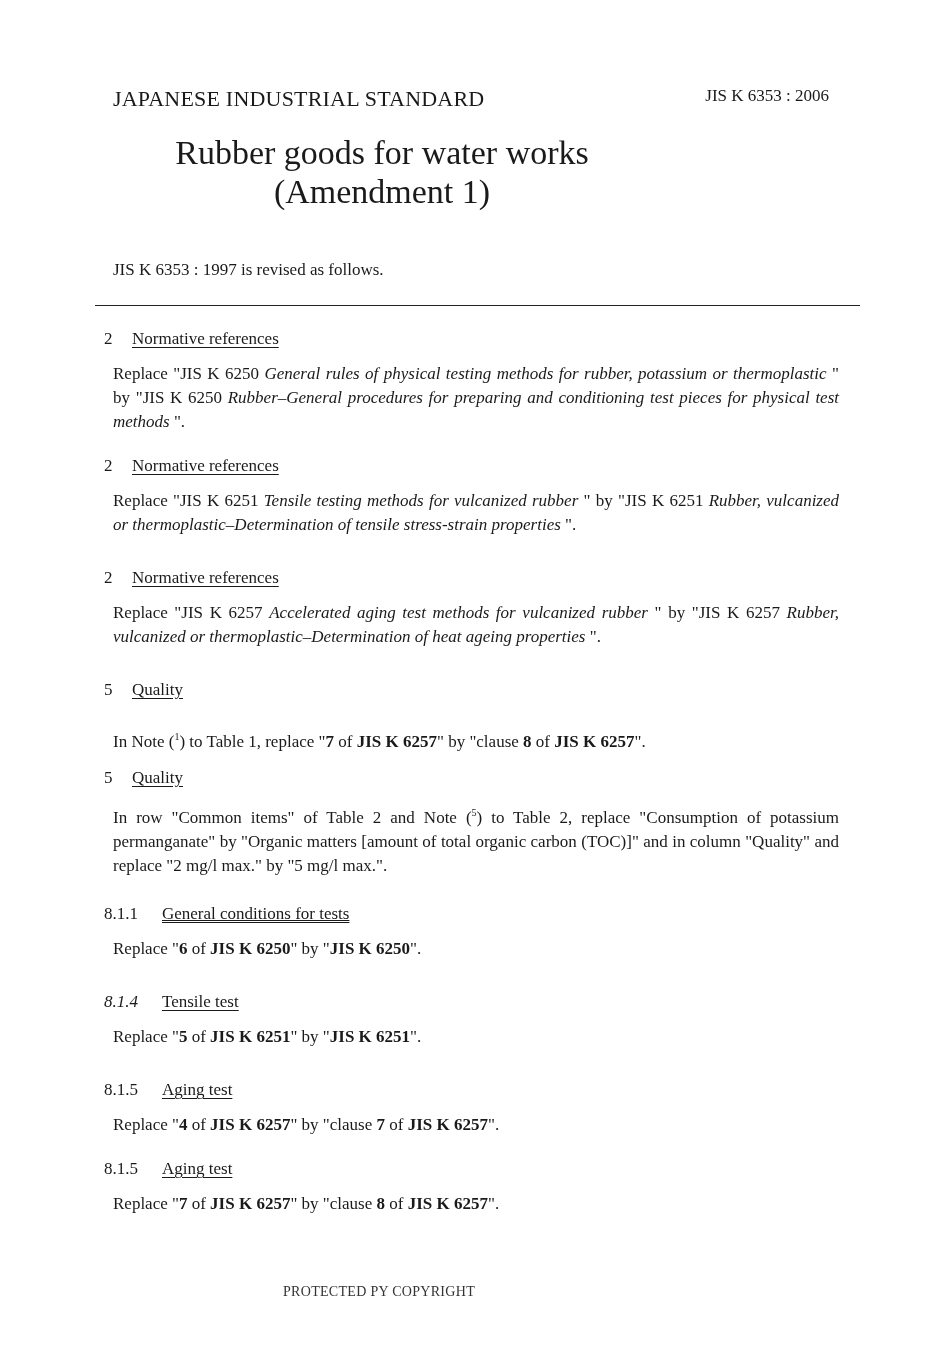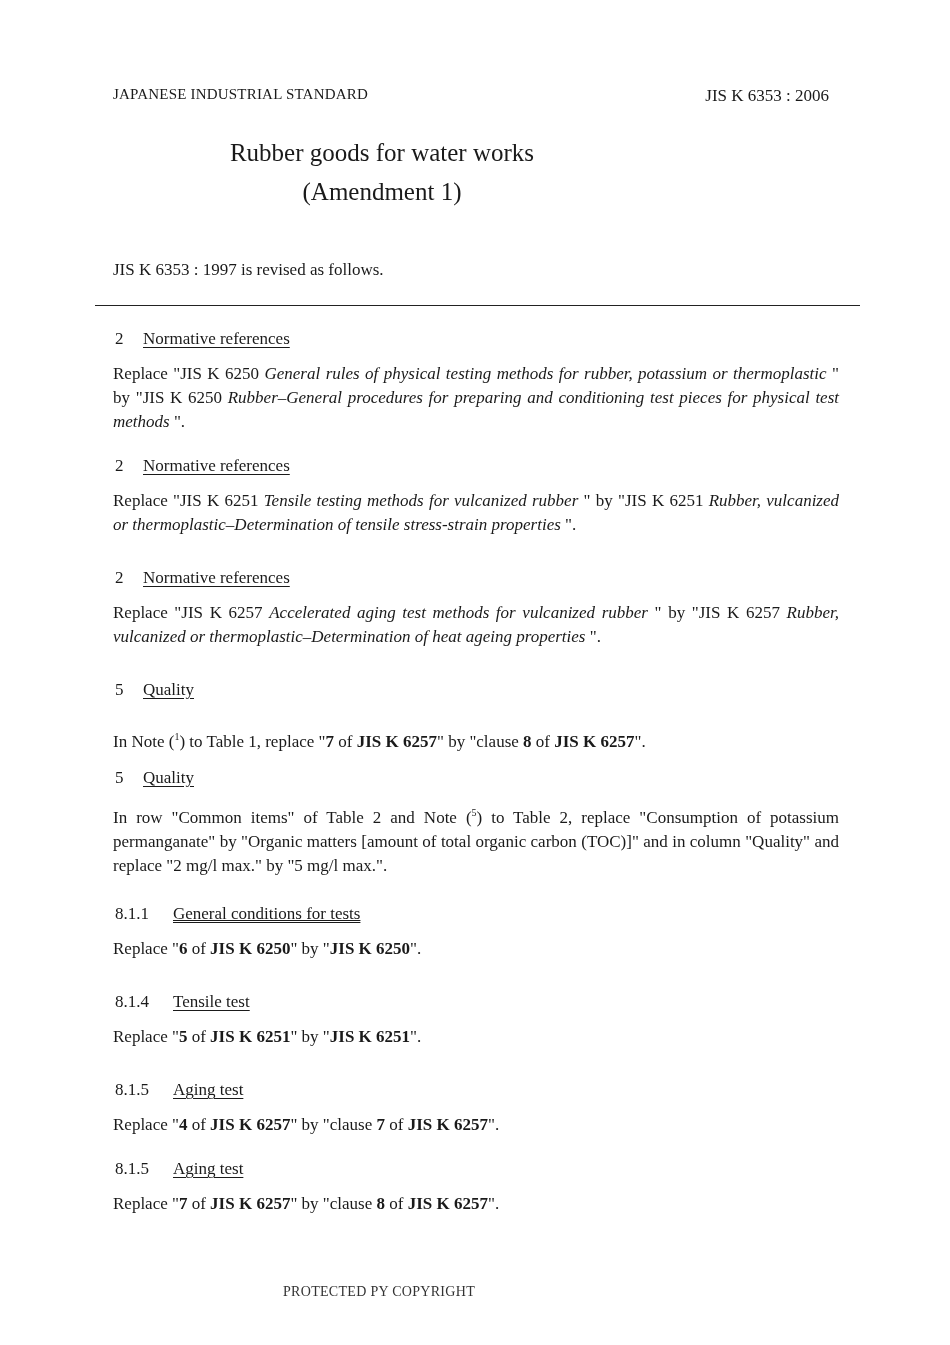--- a/index.html
+++ b/index.html
@@ -2,28 +2,28 @@
 <html><head>
 <meta charset="utf-8">
 <style>
   html, body { margin: 0; padding: 0; background: #ffffff; }
   body {
     width: 950px; height: 1345px; position: relative; overflow: hidden;
     font-family: "Liberation Serif", "DejaVu Serif", serif;
     color: #1a1a1a;
   }
   .abs { position: absolute; }
-  .hdr-left { left: 113px; top: 86px; font-size: 15px; letter-spacing: 0.2px; }
+  .hdr-left { left: 113px; top: 86px; font-size: 22px; letter-spacing: 0.2px; }
   .hdr-right { right: 121px; top: 86px; font-size: 17px; }
-  .title { left: 0; width: 764px; text-align: center; font-size: 25px; line-height: 40px; }
+  .title { left: 0; width: 764px; text-align: center; font-size: 34px; line-height: 40px; }
   .title1 { top: 133px; }
   .title2 { top: 172px; }
   .intro { left: 113px; top: 260px; font-size: 17px; }
   .rule { left: 95px; width: 765px; top: 305px; height: 0; border-top: 1.3px solid #222; }
-  .sec-head { left: 115px; font-size: 17px; white-space: nowrap; }
+  .sec-head { left: 104px; font-size: 17px; white-space: nowrap; }
   .sec-num { display: inline-block; }
   .sec-title { text-decoration: underline; text-underline-offset: 3px; }
   .para { left: 113px; width: 726px; font-size: 17px; line-height: 24px; text-align: justify; }
   .para i { font-style: italic; }
   .para b { font-weight: bold; }
   .footer { left: 0; width: 758px; text-align: center; top: 1284px; font-size: 14px; letter-spacing: 0.3px; color: #333; }
 </style>
 </head>
 <body>
 
@@ -72,21 +72,21 @@
 </div>
 
 <div class="abs sec-head" style="top:904px;text-decoration:underline;">
   <span class="sec-num" style="width:58px;">8.1.1</span><span class="sec-title">General conditions for tests</span>
 </div>
 <div class="abs para" style="top:937px;">
   <span>Replace "</span><b>6</b><span> of </span><b>JIS K 6250</b><span>" by "</span><b>JIS K 6250</b><span>".</span>
 </div>
 
 <div class="abs sec-head" style="top:992px;">
-  <span class="sec-num" style="width:58px;">8.1.4</span><span class="sec-title">Tensile test</span>
+  <span class="sec-num" style="width:58px;font-style:italic;">8.1.4</span><span class="sec-title">Tensile test</span>
 </div>
 <div class="abs para" style="top:1025px;">
   <span>Replace "</span><b>5</b><span> of </span><b>JIS K 6251</b><span>" by "</span><b>JIS K 6251</b><span>".</span>
 </div>
 
 <div class="abs sec-head" style="top:1080px;">
   <span class="sec-num" style="width:58px;">8.1.5</span><span class="sec-title">Aging test</span>
 </div>
 <div class="abs para" style="top:1113px;">
   <span>Replace "</span><b>4</b><span> of </span><b>JIS K 6257</b><span>" by "clause </span><b>7</b><span> of </span><b>JIS K 6257</b><span>".</span>

